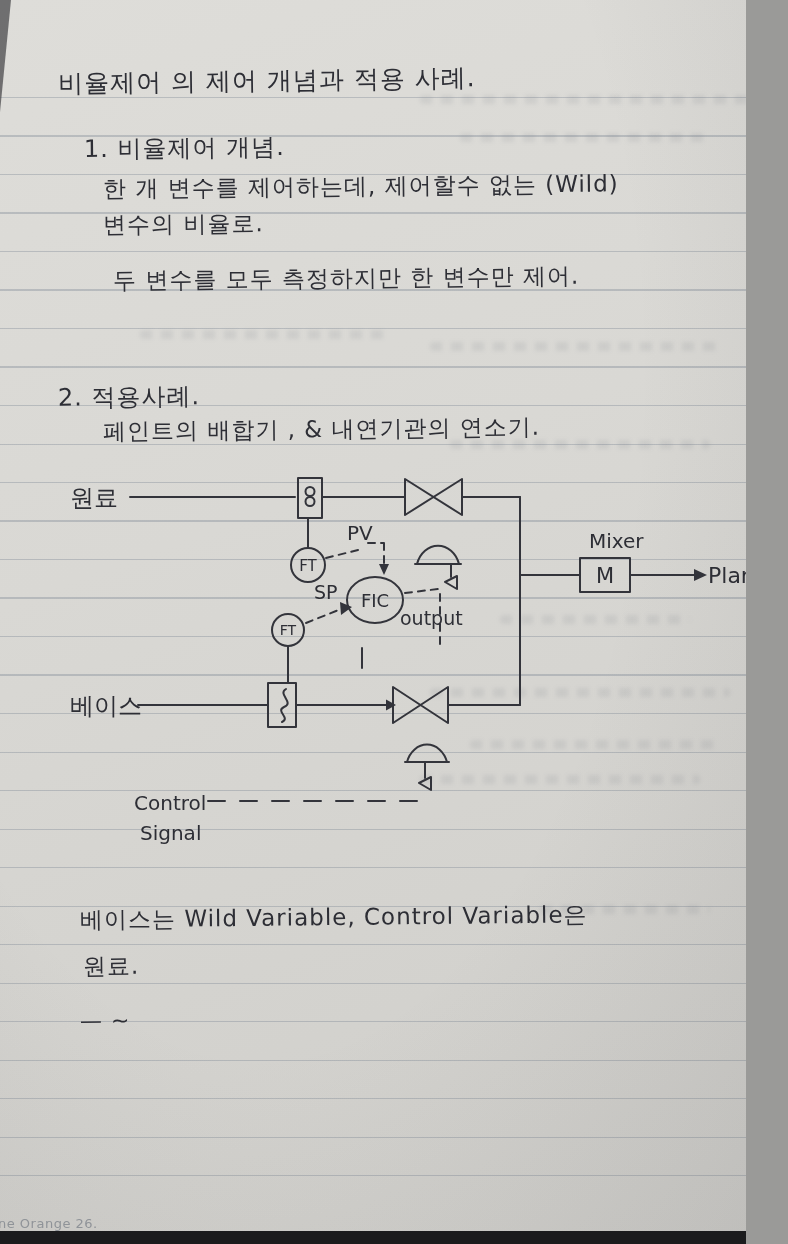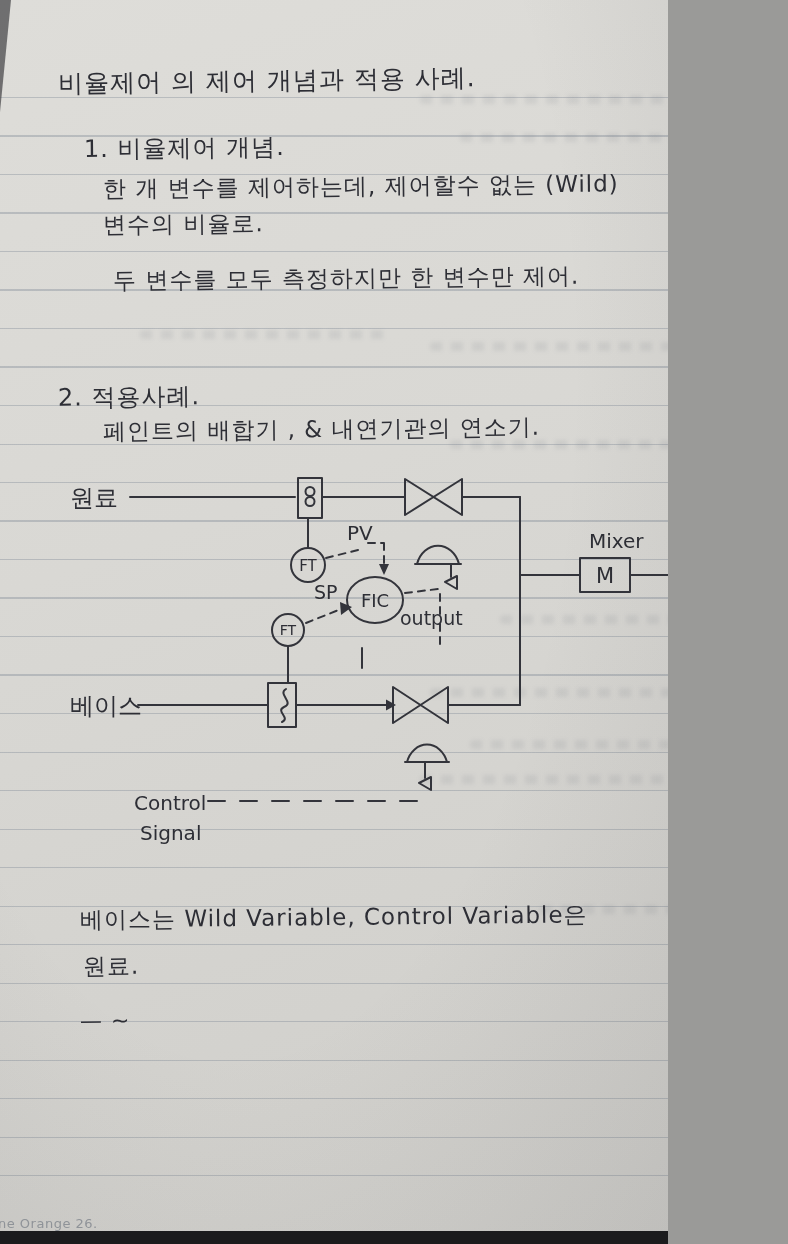--- a/index.html
+++ b/index.html
@@ -1,18 +1,18 @@
 <!DOCTYPE html>
 <html><head>
 <meta charset="utf-8">
 <style>
   html,body{margin:0;padding:0;background:#9a9a98;}
   .page{
     position:relative;
-    width:668px;height:1244px;
+    width:746px;height:1244px;
     overflow:hidden;
     background:linear-gradient(160deg,#deddd9 0%,#d9d8d4 40%,#cfceca 100%);
     font-family:"DejaVu Sans", sans-serif;
   }
   .ruled{
     position:absolute;left:0;right:0;top:60px;height:1148px;
     background:repeating-linear-gradient(
       to bottom,
       transparent 0px, transparent 37px,
       rgba(125,135,148,0.38) 37px, rgba(125,135,148,0.38) 38.5px);

